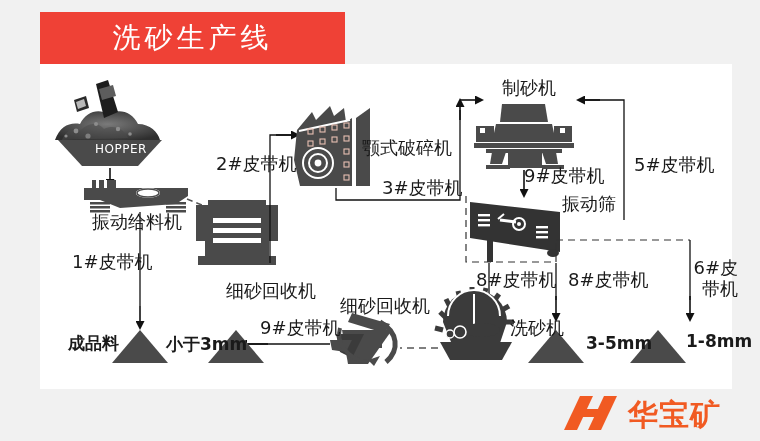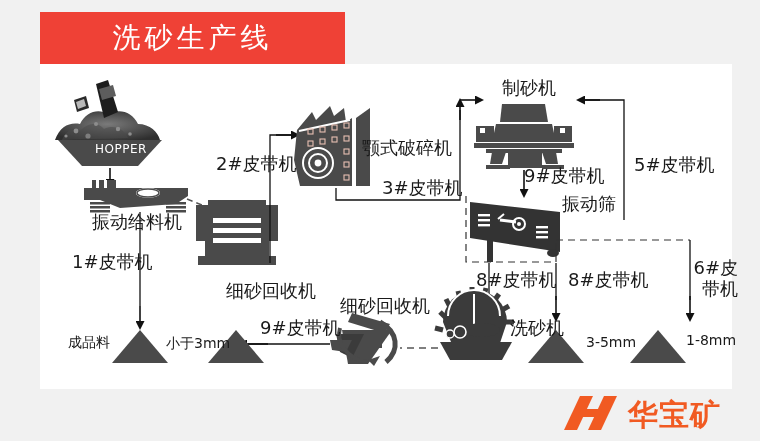--- a/index.html
+++ b/index.html
@@ -32,21 +32,21 @@
   
   svg.layer{position:absolute;left:0;top:0;width:760px;height:441px;
             pointer-events:none;}
 
   
   .lbl{
     position:absolute;color:#1a1a1a;
     font-size:18px;line-height:1.15;white-space:nowrap;
     font-family:"DejaVu Sans","Liberation Sans",sans-serif;
   }
-  .lbl.big{font-size:14px;}
+  .lbl.big{font-size:17px;font-weight:bold;}
   .lbl.two{white-space:normal;text-align:right;width:46px;}
 
   .hoptext{
     position:absolute;color:#ffffff;font-size:12px;letter-spacing:.5px;
     font-family:"DejaVu Sans","Liberation Sans",sans-serif;
     margin-left:15px;
   }
 
   
   .logo{position:absolute;left:560px;top:390px;width:190px;height:46px;}

